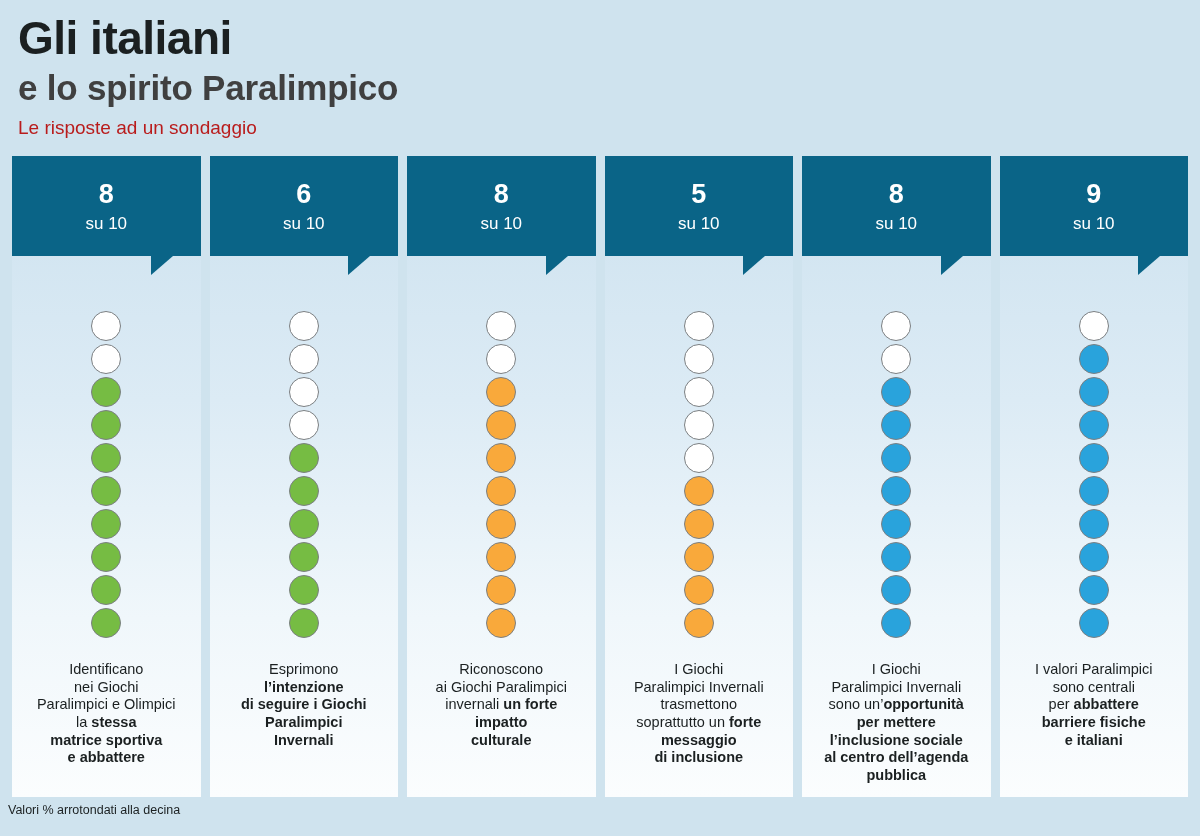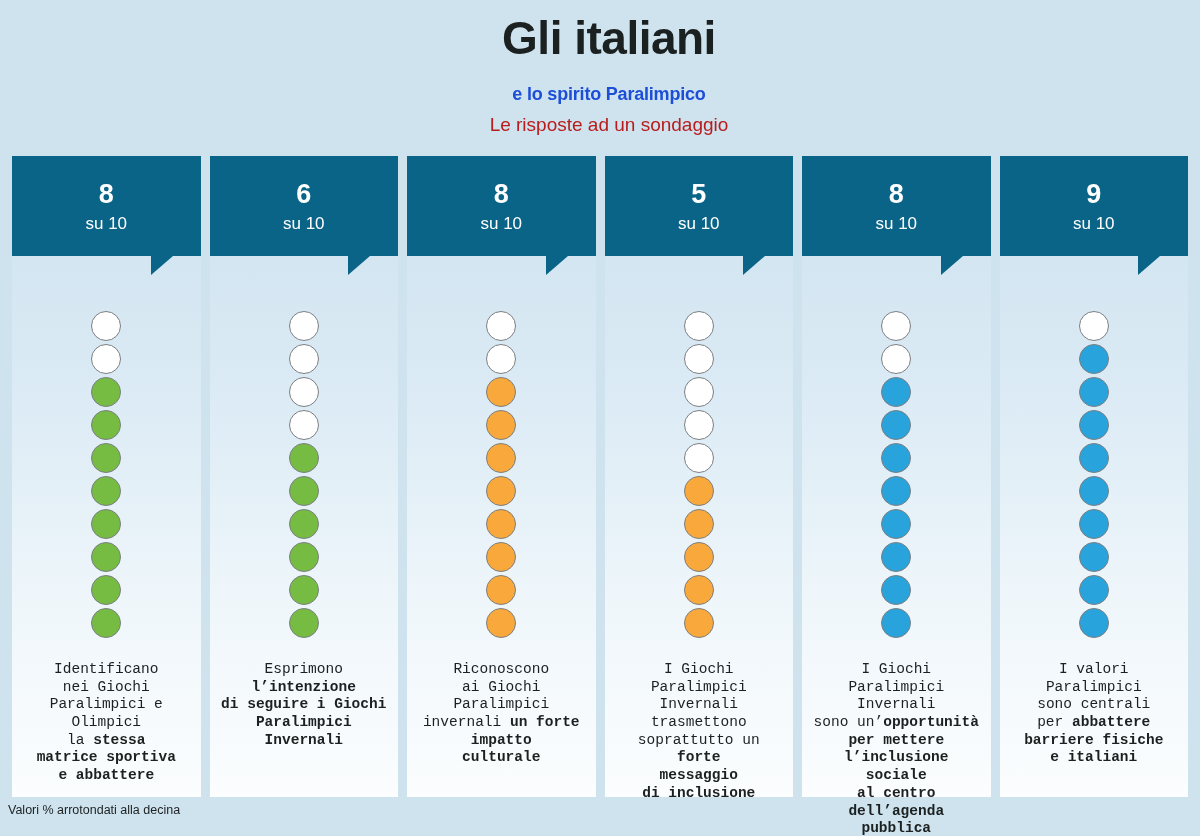--- a/index.html
+++ b/index.html
@@ -12,35 +12,34 @@
 
   body {
     background: #cfe3ee;
     font-family: "Liberation Sans", sans-serif;
     position: relative;
   }
 
   
   #header {
     padding: 14px 0 0 18px;
-    text-align: center;
   }
   #title {
     font-size: 46px;
     font-weight: bold;
     color: #1b2021;
     letter-spacing: -0.5px;
     line-height: 1.08;
   }
   #subtitle {
-    font-size: 18px;
+    font-size: 35px;
     font-weight: bold;
-    color: #1d4ed8;
+    color: #404040;
     letter-spacing: -0.2px;
-    margin-top: 20px;
+    margin-top: 4px;
     line-height: 1.12;
   }
   #kicker {
     font-size: 19px;
     font-weight: normal;
     color: #b91c1c;
     margin-top: 10px;
     line-height: 1.2;
   }
 
@@ -116,21 +115,20 @@
   .dot.filled-blue  { background: #29a3dc; }
 
   
   .caption {
     margin-top: 23px;
     padding: 0 8px;
     text-align: center;
     font-size: 14.5px;
     line-height: 1.22;
     color: #1b2021;
-    font-family: Liberation Mono, monospace;
   }
   .caption b { font-weight: bold; }
 
   
   #footnotes {
     position: absolute;
     left: 8px;
     top: 802px;
     font-size: 12.5px;
     line-height: 1.33;

